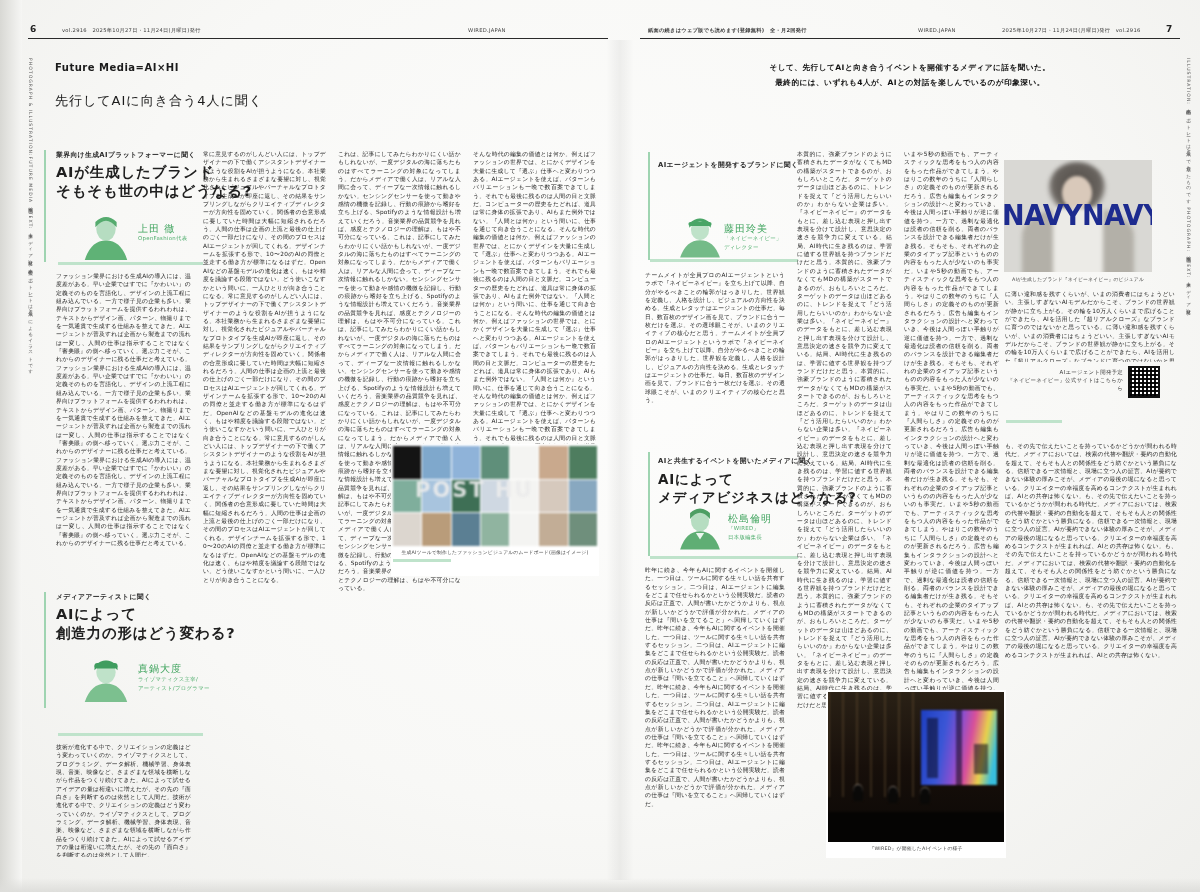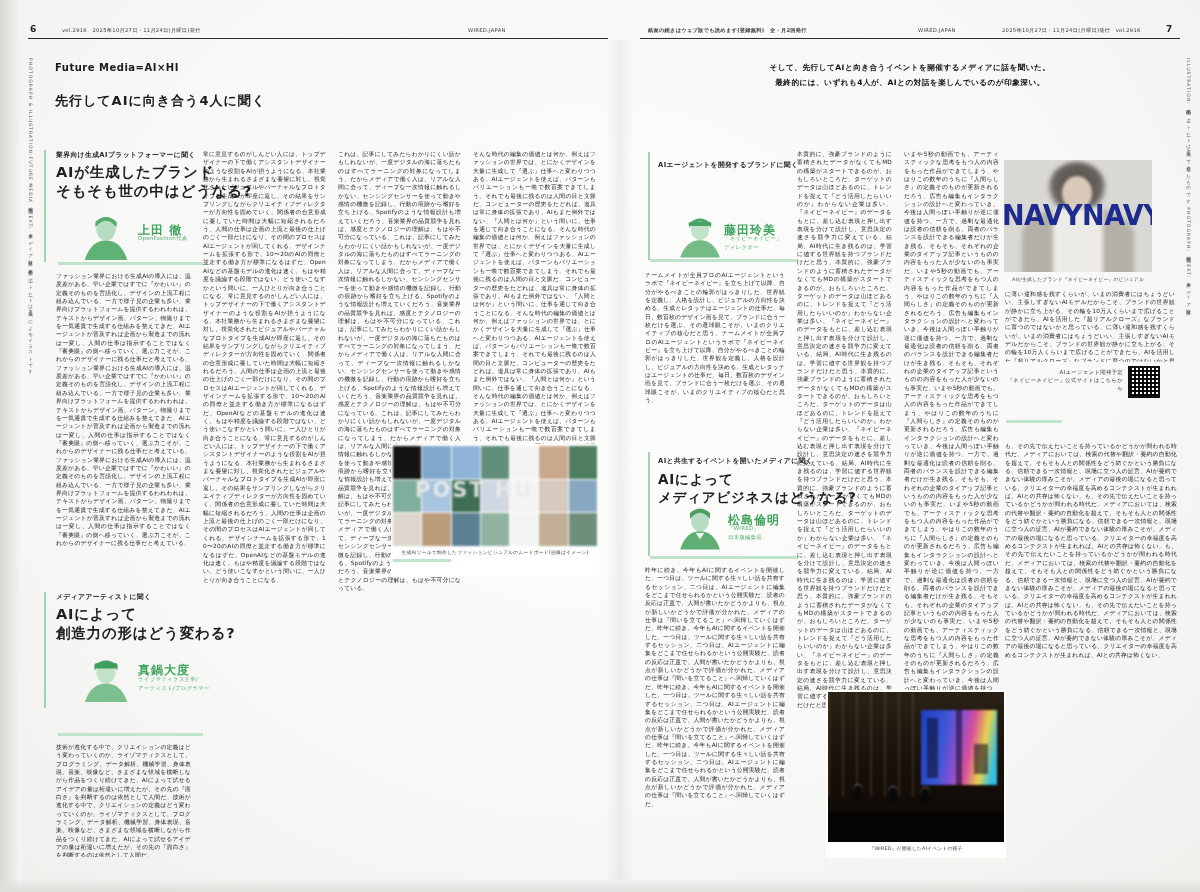--- a/index.html
+++ b/index.html
@@ -12,30 +12,30 @@
   #canvas::after{content:"";position:absolute;left:0;bottom:0;width:100%;height:14px;
     background:linear-gradient(0deg,#dededb,rgba(255,255,255,0));}
   .abs{position:absolute;}
   .soft{filter:blur(0.35px);}
   .rule{background:#2a2a2a;height:1px;}
   .microtext{font-size:5.2px;color:#3a3a3a;letter-spacing:0.3px;white-space:nowrap;filter:blur(0.45px);}
   .pagenum{font-size:9px;font-weight:bold;color:#222;filter:blur(0.3px);}
   .vertical-credit{writing-mode:vertical-rl;font-size:4.6px;color:#555;letter-spacing:1px;
     filter:blur(0.5px);overflow:hidden;}
   .series{font-size:10px;font-weight:bold;letter-spacing:0.5px;filter:blur(0.35px);}
-  .kicker-main{font-size:13px;font-weight:bold;letter-spacing:1px;filter:blur(0.35px);}
+  .kicker-main{font-size:13px;font-weight:normal;letter-spacing:1px;filter:blur(0.35px);}
   .headline{font-size:26px;font-weight:800;letter-spacing:0.5px;color:#161616;filter:blur(0.4px);}
   .lead{font-size:7.6px;line-height:15px;font-weight:bold;text-align:center;color:#111;
     filter:blur(0.5px);letter-spacing:0.5px;}
   .sec-kicker{font-size:6.8px;font-weight:bold;color:#2b2b2b;letter-spacing:0.4px;filter:blur(0.45px);white-space:nowrap;}
   .sec-title{font-size:14.5px;line-height:19px;font-weight:800;color:#202020;letter-spacing:0.8px;filter:blur(0.4px);white-space:nowrap;}
   .sec-title.small{font-size:13.5px;line-height:18px;}
   .greenv{width:2px;background:#9fd4b1;}
   .greenh{height:2.5px;background:#bfe3cb;}
-  .name{font-size:12px;font-weight:bold;color:#3fa45e;letter-spacing:1px;filter:blur(0.4px);white-space:nowrap;}
+  .name{font-size:10px;font-weight:normal;color:#3fa45e;letter-spacing:1px;filter:blur(0.4px);white-space:nowrap;}
   .role{font-size:5.4px;color:#4fae6d;letter-spacing:0.3px;filter:blur(0.45px);white-space:nowrap;line-height:8px;}
   .bodycol{font-size:5.8px;line-height:8.35px;text-align:justify;color:#1c1c1c;
     letter-spacing:0.2px;overflow:hidden;filter:blur(0.55px);word-break:break-all;}
   .caption{font-size:4.8px;color:#444;letter-spacing:0.2px;filter:blur(0.5px);text-align:center;}
   .avatar-svg{filter:blur(0.5px);}
   
   .collage-wrap{background:#ffffff;}
   .collage{display:grid;grid-template-columns:repeat(7,1fr);grid-template-rows:repeat(3,1fr);
     gap:1px;width:204px;height:100px;filter:blur(0.8px);}
   .collage div{width:100%;height:100%;}

